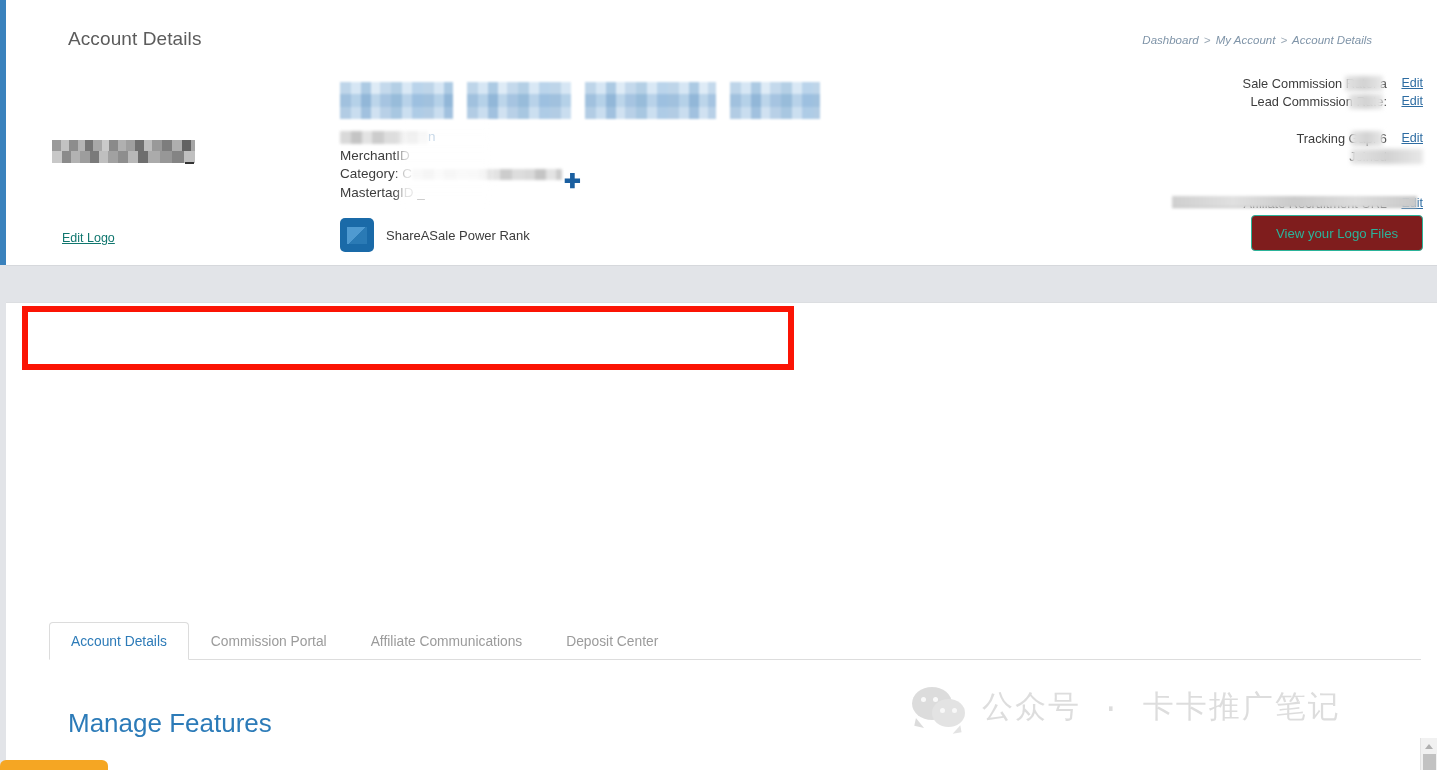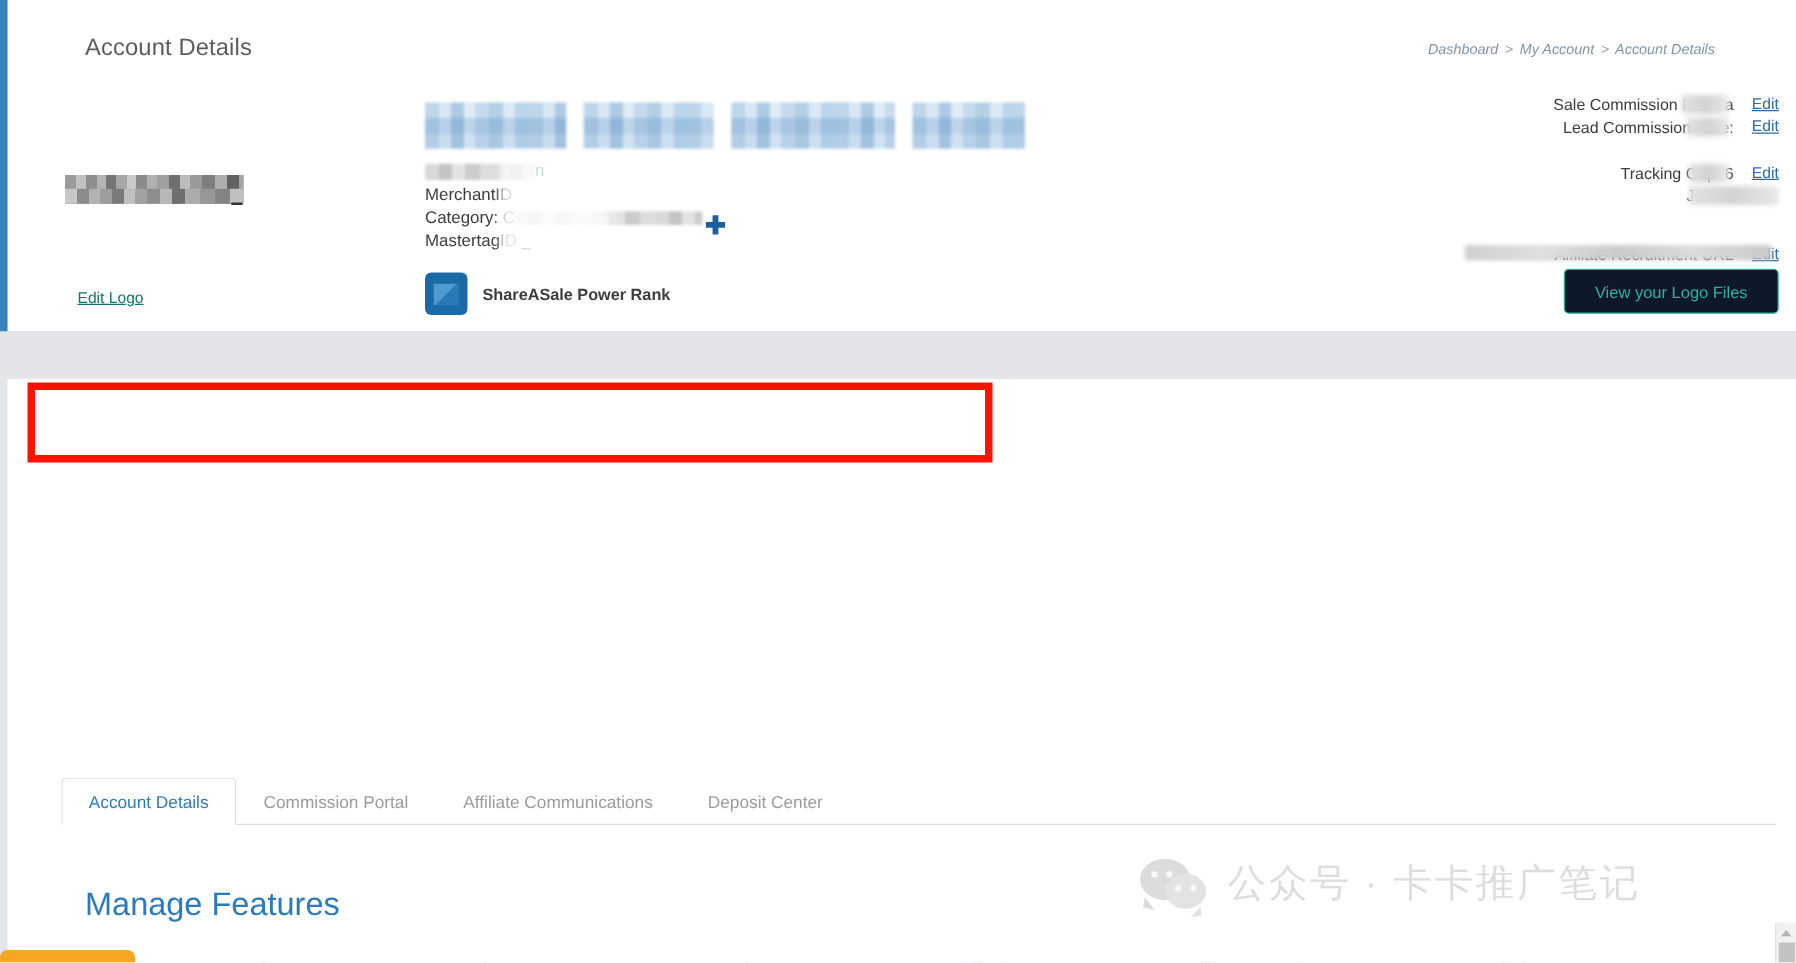--- a/index.html
+++ b/index.html
@@ -124,21 +124,21 @@
   .veil {
     position: absolute; left: 60px; top: 40px;
     width: 90px; height: 80px;
     background: linear-gradient(180deg, rgba(255,255,255,.72), rgba(255,255,255,.9));
     filter: blur(3px);
     pointer-events: none;
   }
 
   .power-rank {
     position: absolute; left: 334px; top: 218px;
-    display: flex; align-items: center; gap: 12px; font-weight: bold;
+    display: flex; align-items: center; gap: 12px;
   }
   .pr-badge {
     width: 34px; height: 34px; border-radius: 5px;
     background: #1a6aa8;
     position: relative; overflow: hidden;
   }
   .pr-badge::after {
     content: ""; position: absolute; left: 7px; top: 9px;
     width: 20px; height: 17px;
     background: linear-gradient(135deg, #4f9ad1 0 50%, #2a7ab5 50% 100%);
@@ -170,21 +170,21 @@
     position: absolute; right: 6px; top: 122px;
     width: 245px; height: 12px;
     background: linear-gradient(90deg,#cfcfcf,#e0e0e0,#cacaca,#dcdcdc,#c9c9c9);
     filter: blur(1.6px);
     border-bottom: 1px solid #b9b9b9;
   }
   .logo-files-btn {
     position: absolute; right: 14px; top: 215px;
     width: 172px; height: 36px;
     border: 1px solid #2bb39a; border-radius: 4px;
-    background: #0f172a; color: #2bb39a;
+    background: #7f1d1d; color: #2bb39a;
     font-size: 13.2px; font-family: "Liberation Sans", sans-serif;
     cursor: pointer;
   }
 
   
   .bottom-card {
     position: absolute; left: 6px; top: 302px;
     width: 1431px; height: 468px;
     background: #ffffff;
     border-top: 1px solid #dcdee1;
@@ -270,21 +270,21 @@
   }
   .wm-b2::after {
     content: ""; position: absolute; right: 4px; bottom: -6px;
     border-right: 9px solid #bdbdbd;
     border-top: 7px solid transparent;
     transform: rotate(-10deg);
   }
   .wm-dot { position: absolute; background: #f3f3f3; border-radius: 50%; width: 5px; height: 5px; }
   .wm-text {
     font-size: 31px; color: #b0b0b0;
-    font-family: Liberation Sans, sans-serif; letter-spacing: 2px;
+    font-family: Liberation Mono, monospace; letter-spacing: 2px;
   }
 
   
   .scrollbar {
     position: absolute; right: 0; top: 738px;
     width: 17px; height: 32px; background: #f1f1f1;
     border-left: 1px solid #e3e3e3;
     z-index: 10;
   }
   .sb-arrow {

